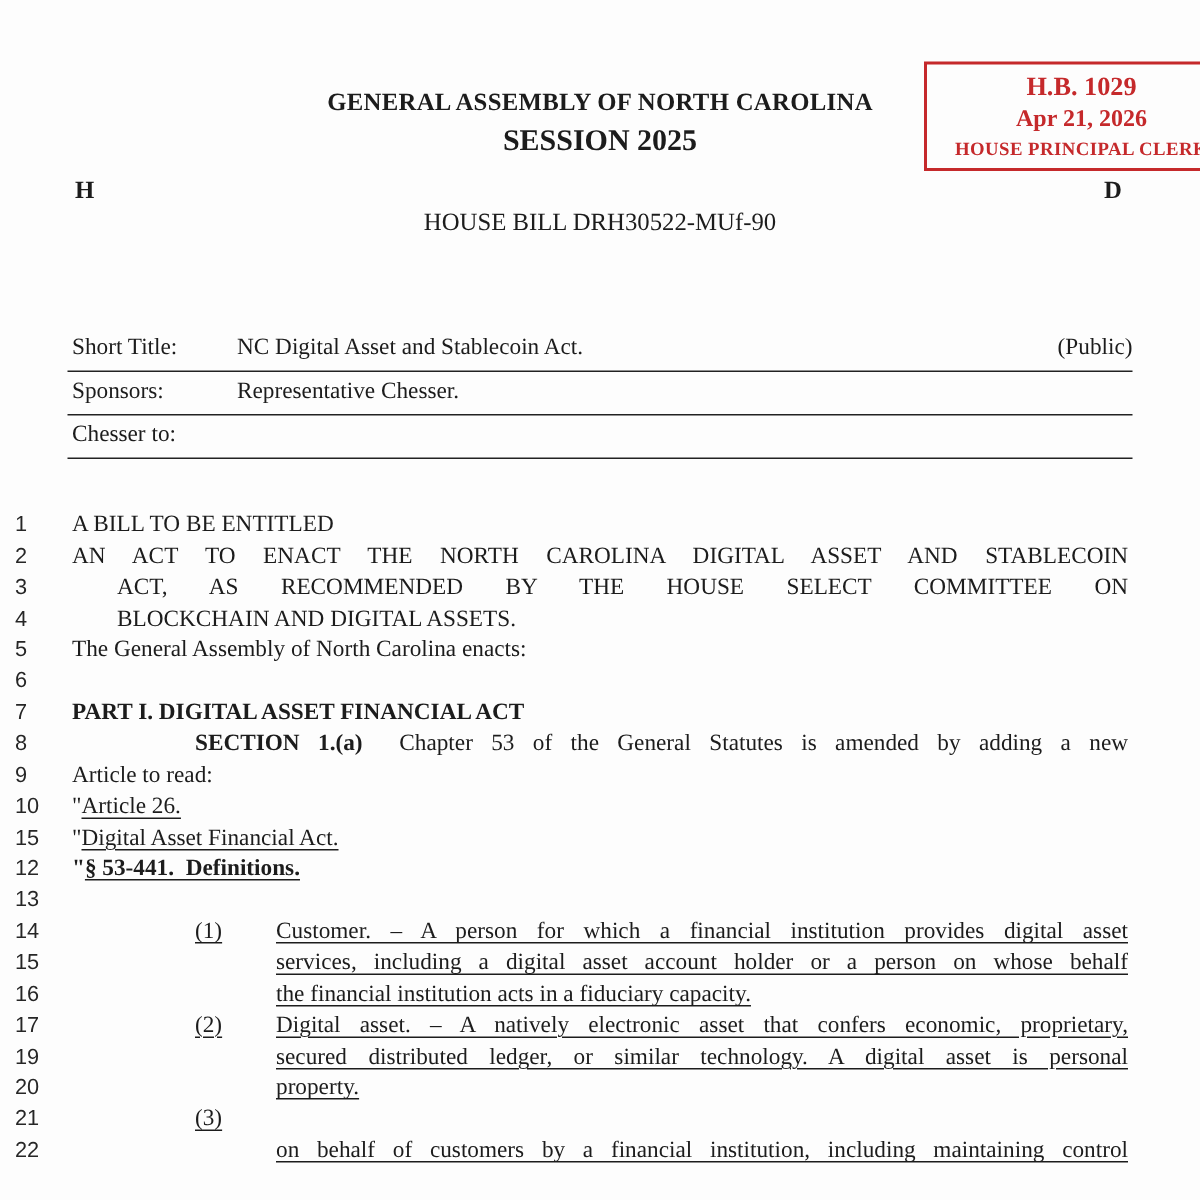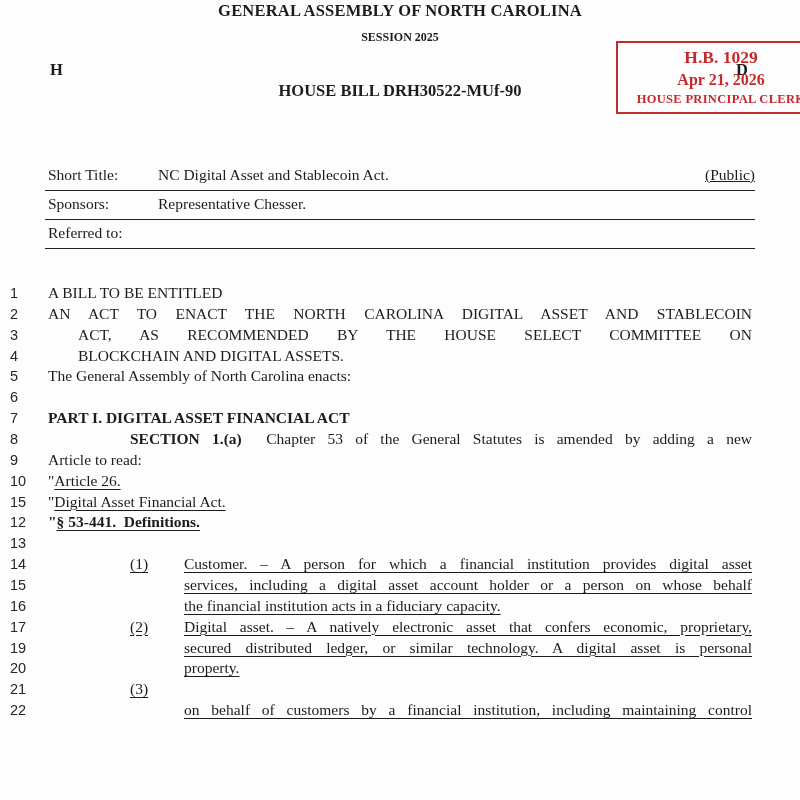--- a/index.html
+++ b/index.html
@@ -11,45 +11,45 @@
     background: #fdfdfd;
   }
   .page {
     position: relative;
     width: 800px;
     height: 800px;
     font-family: "Liberation Serif", serif;
     color: #1c1c1c;
   }
   
-  .header-block { text-align: center; }
+  .header-block { padding-top: 57px; text-align: center; }
   .title1 {
     font-weight: bold;
     font-size: 16.5px;
     line-height: 21px;
     letter-spacing: 0.2px;
   }
   .title2 {
     font-weight: bold;
-    font-size: 12px;
+    font-size: 20px;
     line-height: 21px;
     margin-top: 6px;
   }
   .hd-row {
     display: flex;
     justify-content: space-between;
     padding: 0 52px 0 50px;
     margin-top: 11px;
     font-weight: bold;
     font-size: 16.5px;
     line-height: 21px;
   }
   .bill-title {
     text-align: center;
-    font-weight: bold;
+    font-weight: normal;
     font-size: 16.5px;
     line-height: 21px;
     margin-top: 0px;
   }
   
   .stamp {
     position: absolute;
     left: 616px;
     top: 41px;
     width: 206px;
@@ -66,21 +66,21 @@
   .info-table { margin: 61px 45px 0 45px; }
   .info-row {
     display: flex;
     height: 28px;
     line-height: 26px;
     border-bottom: 1.5px solid #222;
     font-size: 15.5px;
   }
   .info-label { width: 110px; padding-left: 3px; flex-shrink: 0; }
   .info-value { flex: 1; }
-  .info-note  { padding-right: 0px; text-decoration: underline; }
+  .info-note  { padding-right: 0px; }
   
   .lines { margin-top: 34px; }
   .bline {
     display: flex;
     height: 20.86px;
     line-height: 20.86px;
     font-size: 15.5px;
   }
   .lnum {
     width: 48px;
@@ -136,21 +136,21 @@
       <span class="info-label">Short Title:</span>
       <span class="info-value">NC Digital Asset and Stablecoin Act.</span>
       <span class="info-note">(Public)</span>
     </div>
     <div class="info-row">
       <span class="info-label">Sponsors:</span>
       <span class="info-value">Representative Chesser.</span>
       <span class="info-note"></span>
     </div>
     <div class="info-row">
-      <span class="info-label">Referred to:</span>
+      <span class="info-label">Chesser to:</span>
       <span class="info-value"></span>
       <span class="info-note"></span>
     </div>
   </div>
 
   <div class="lines" id="body-lines">
       <div class="bline">
         <span class="lnum">1</span>
         <div class="lcontent align-center"><span class="">A BILL TO BE ENTITLED</span></div>
       </div>

